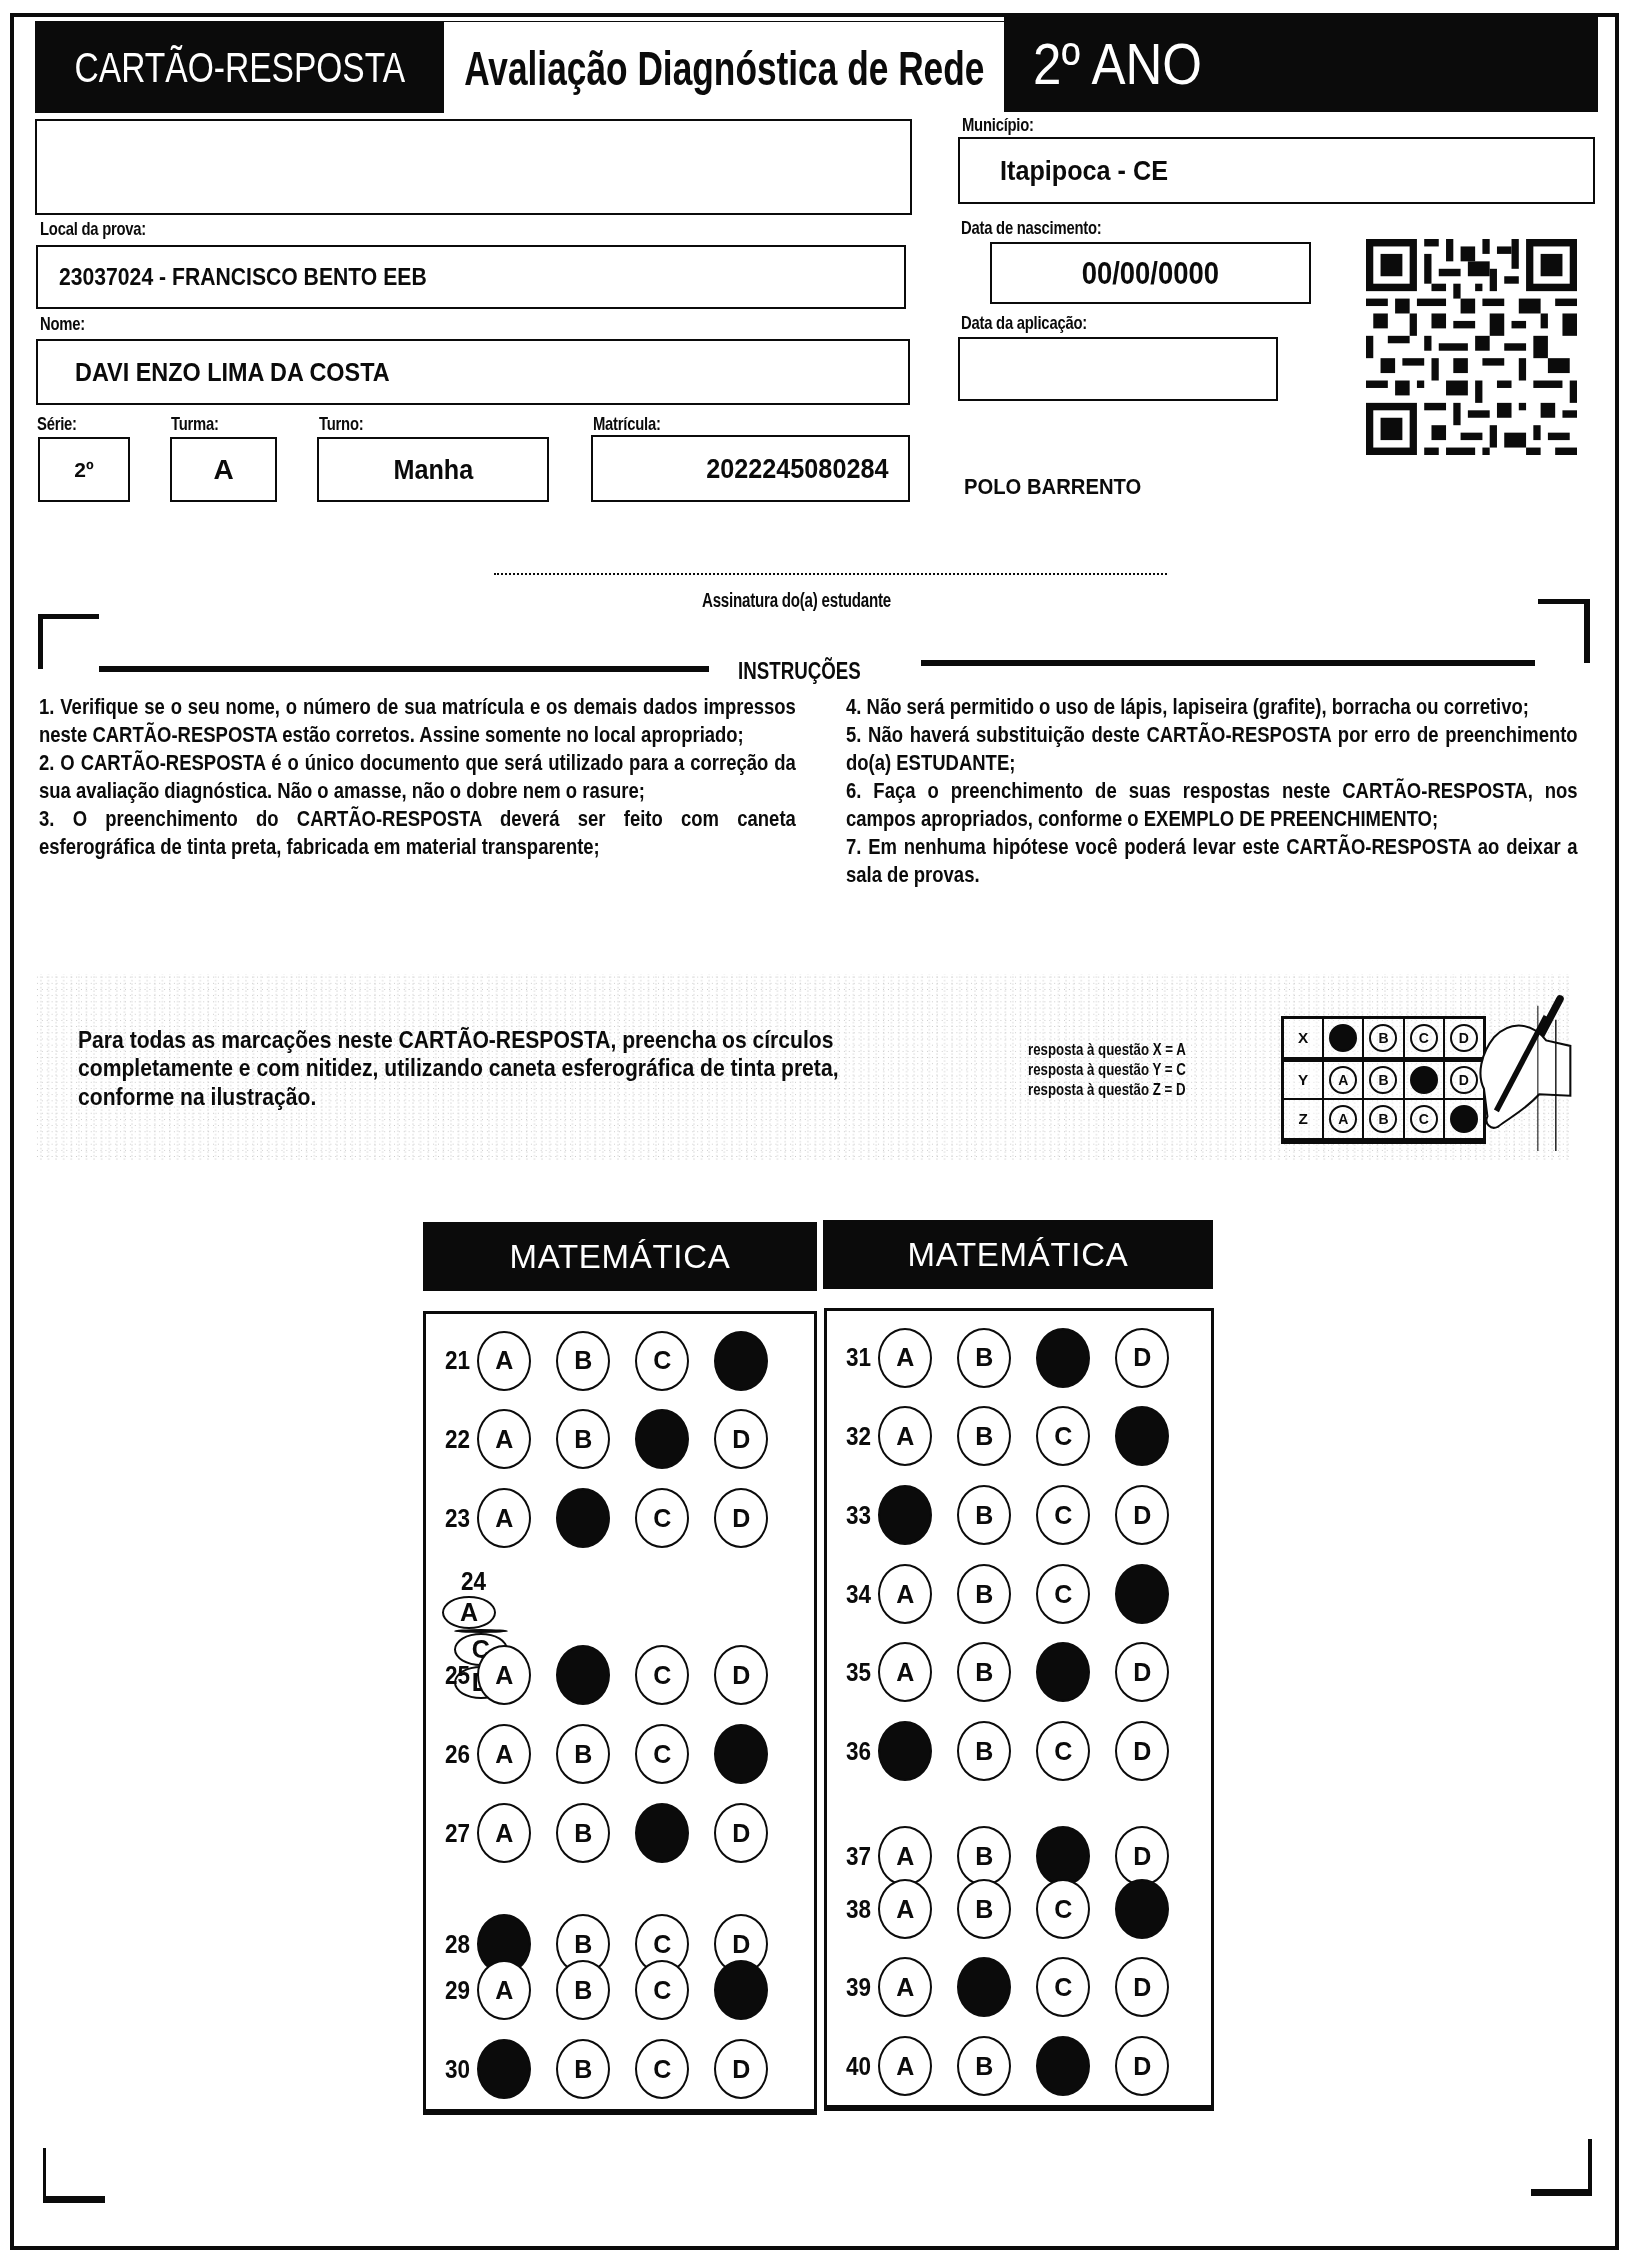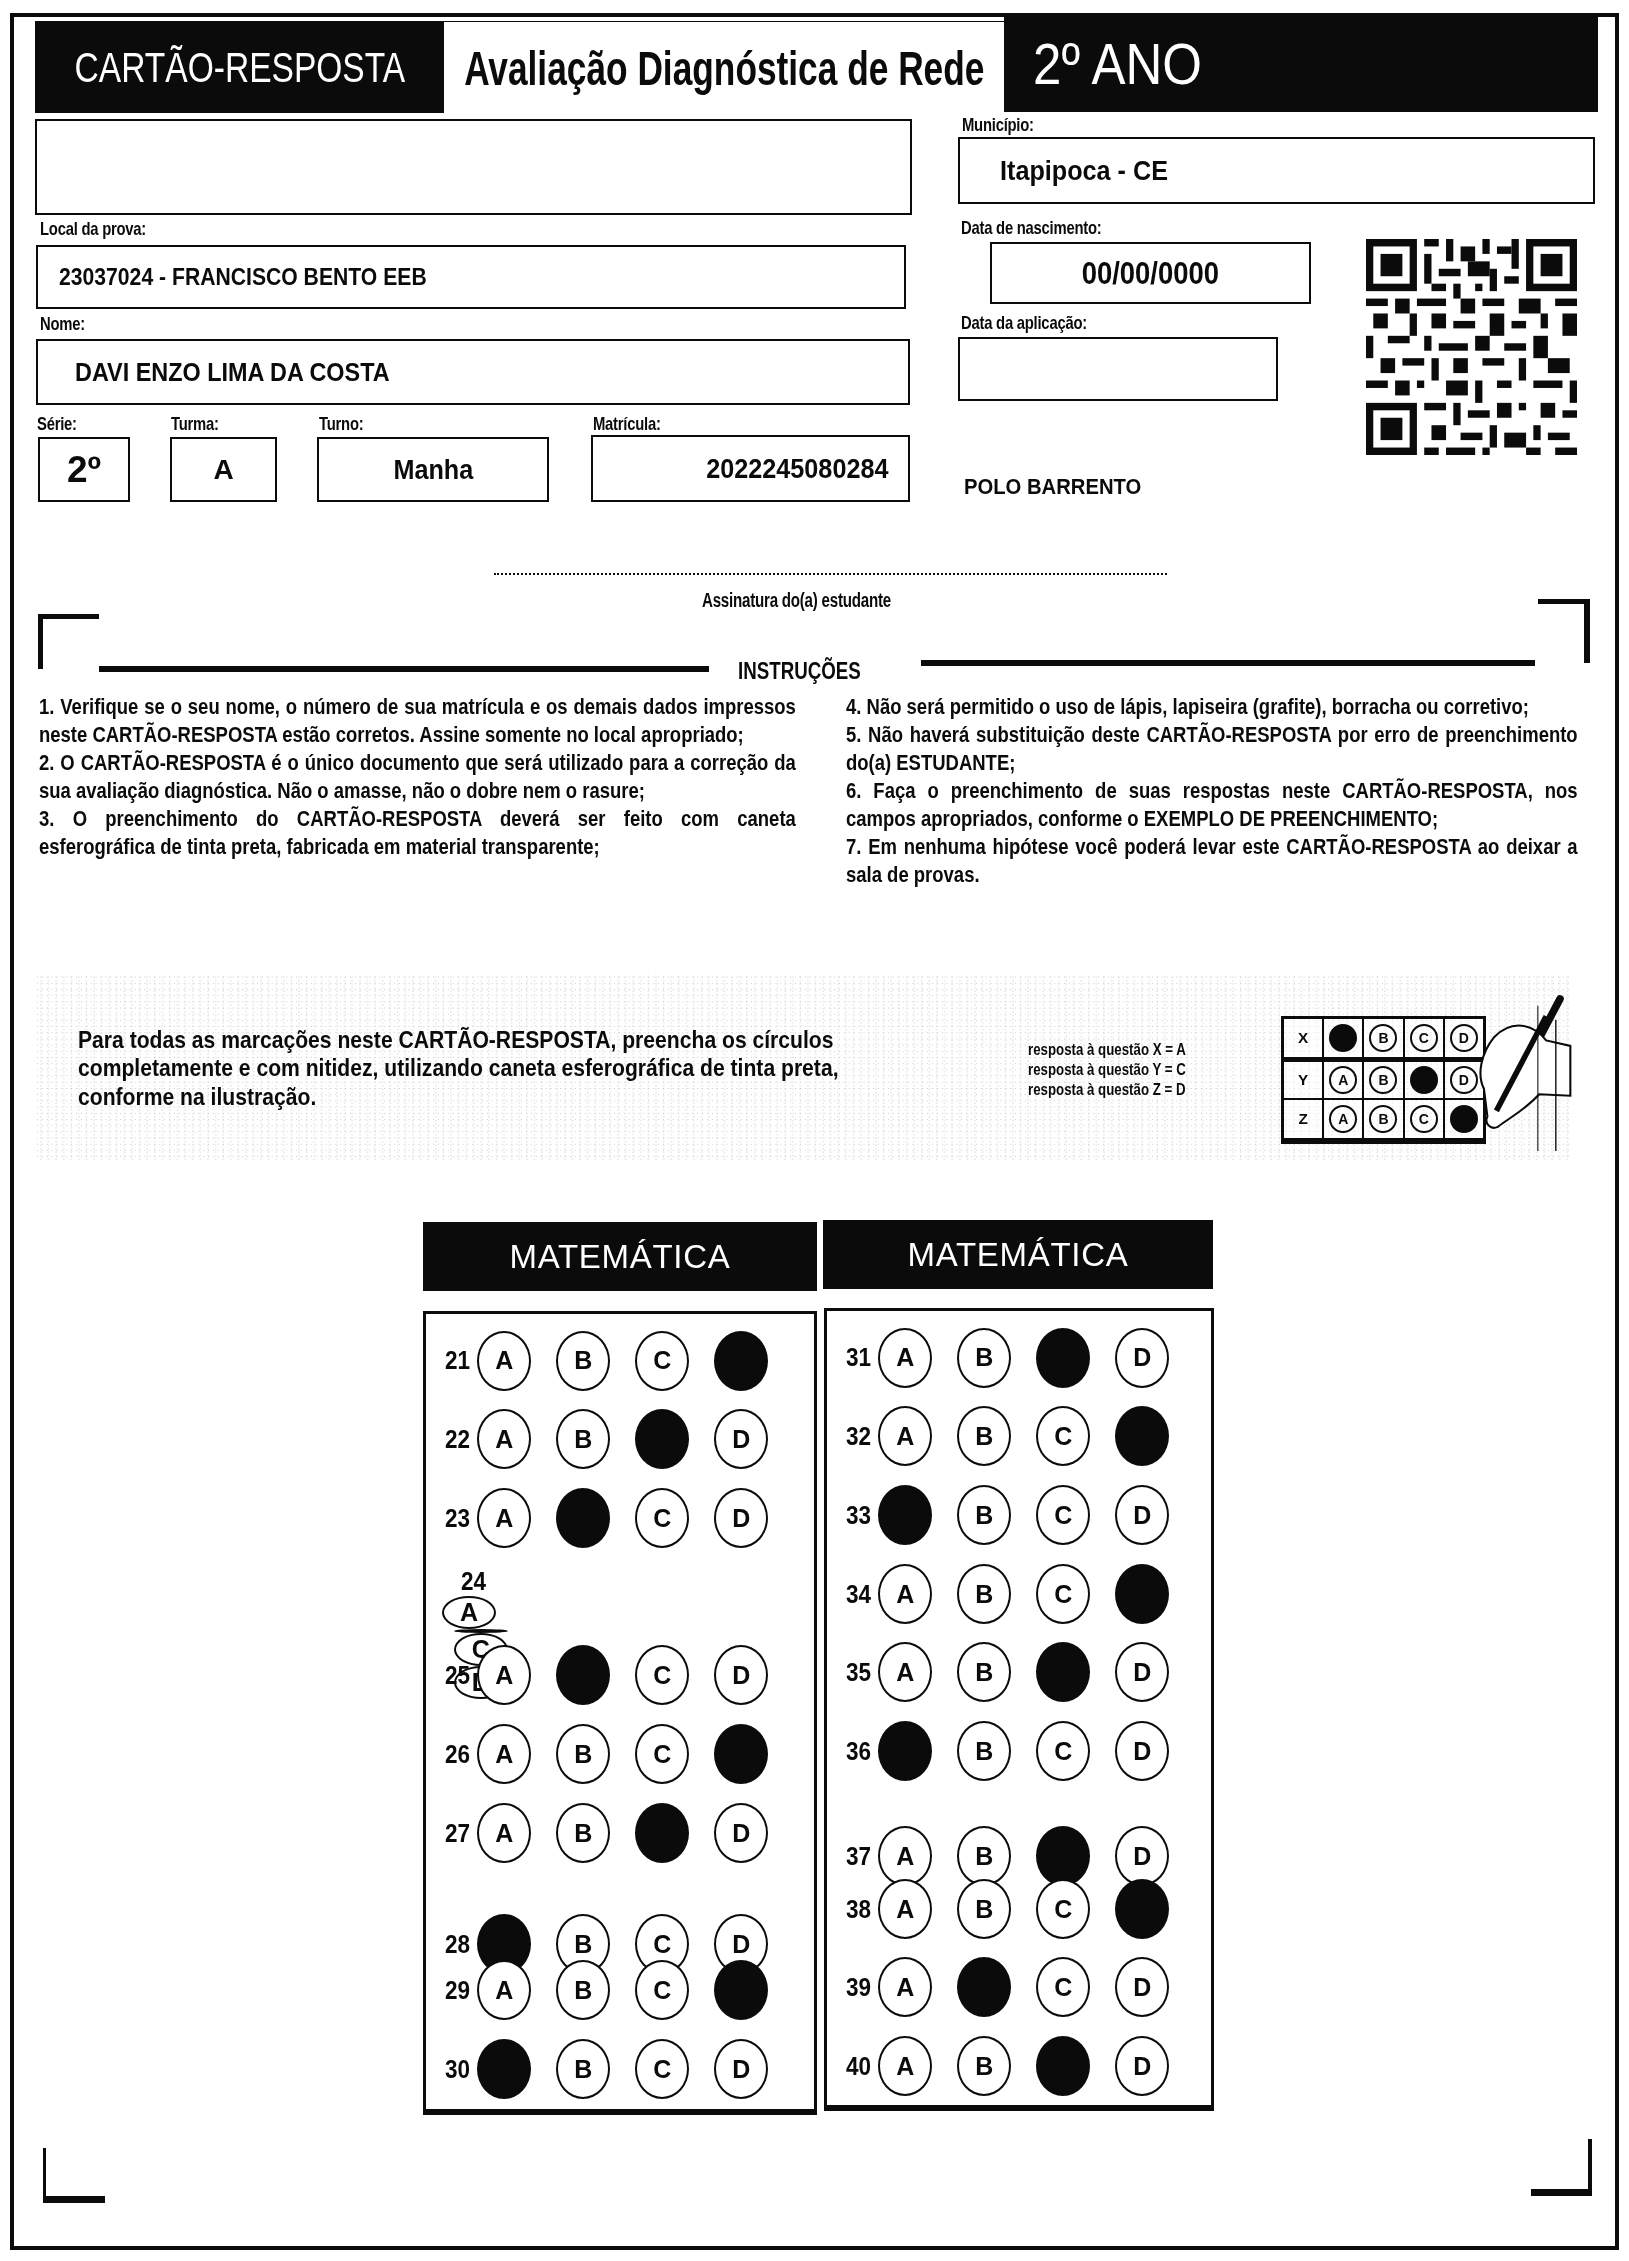--- a/index.html
+++ b/index.html
@@ -146,21 +146,21 @@
         <rect x="11" y="28" width="4" height="1"></rect>
         <rect x="16" y="28" width="1" height="1"></rect>
         <rect x="22" y="28" width="2" height="1"></rect>
         <rect x="26" y="28" width="3" height="1"></rect>
     </g>
   </svg>
 </div>
 
 <div class="abs lbl" style="left:37px;top:413px;">Série:</div>
 <div class="abs box" style="left:38px;top:437px;width:92px;height:65px;justify-content:center;">
-  <span class="val" style="font-size:37px;">2º</span>
+  <span class="val" style="font-size:21px;">2º</span>
 </div>
 <div class="abs lbl" style="left:171px;top:413px;">Turma:</div>
 <div class="abs box" style="left:170px;top:437px;width:107px;height:65px;justify-content:center;">
   <span class="val" style="font-size:28px;">A</span>
 </div>
 <div class="abs lbl" style="left:319px;top:413px;">Turno:</div>
 <div class="abs box" style="left:317px;top:437px;width:232px;height:65px;justify-content:center;">
   <span class="val" style="font-size:28px;transform:scaleX(0.9);display:inline-block;">Manha</span>
 </div>
 <div class="abs lbl" style="left:593px;top:413px;">Matrícula:</div>

